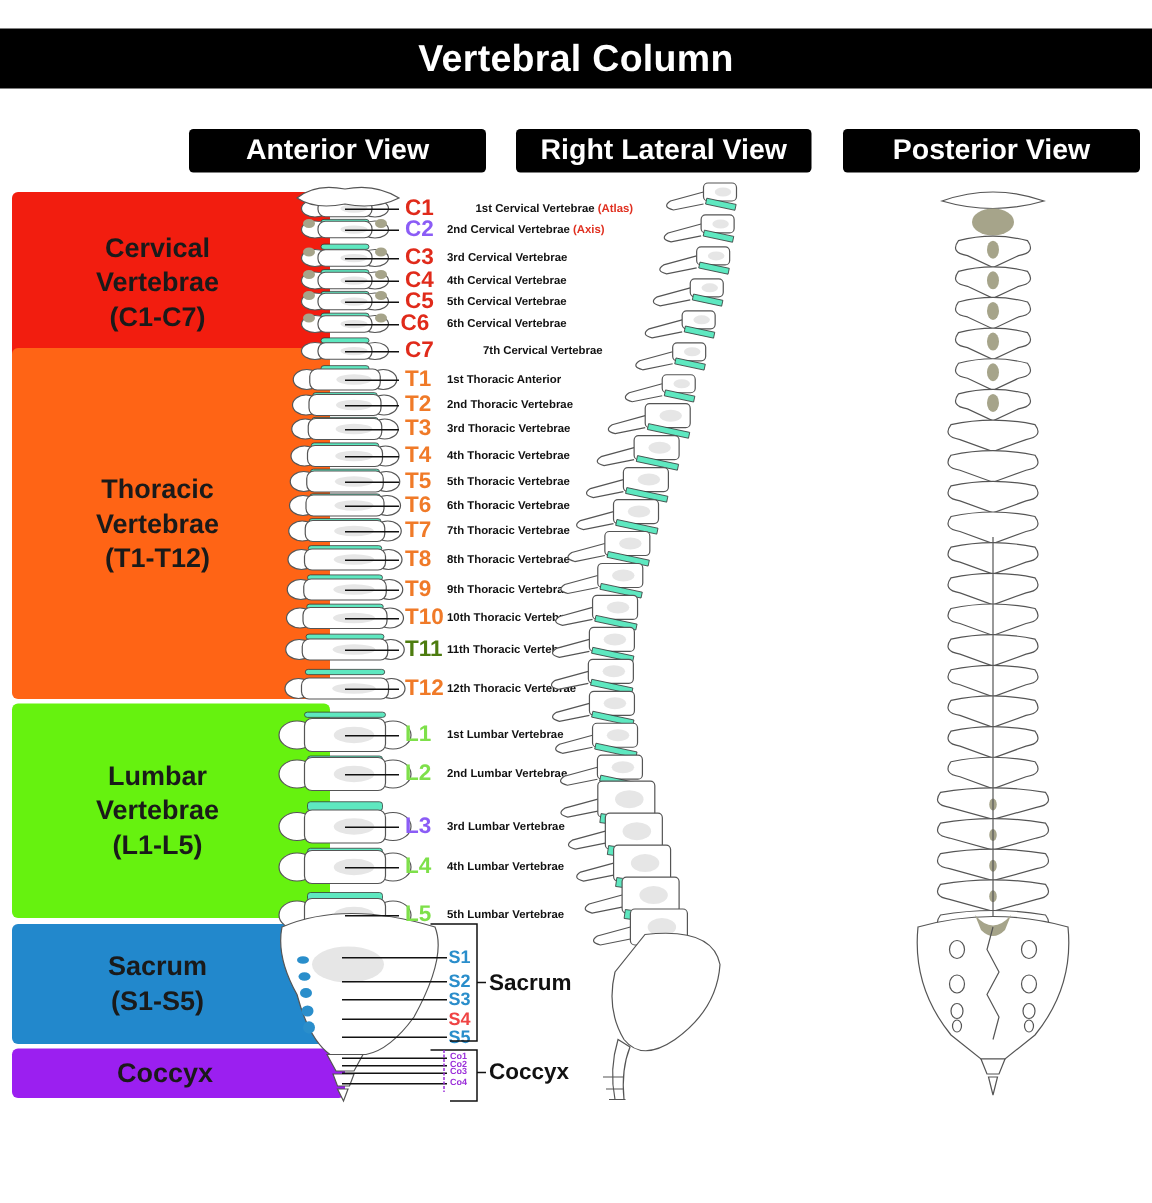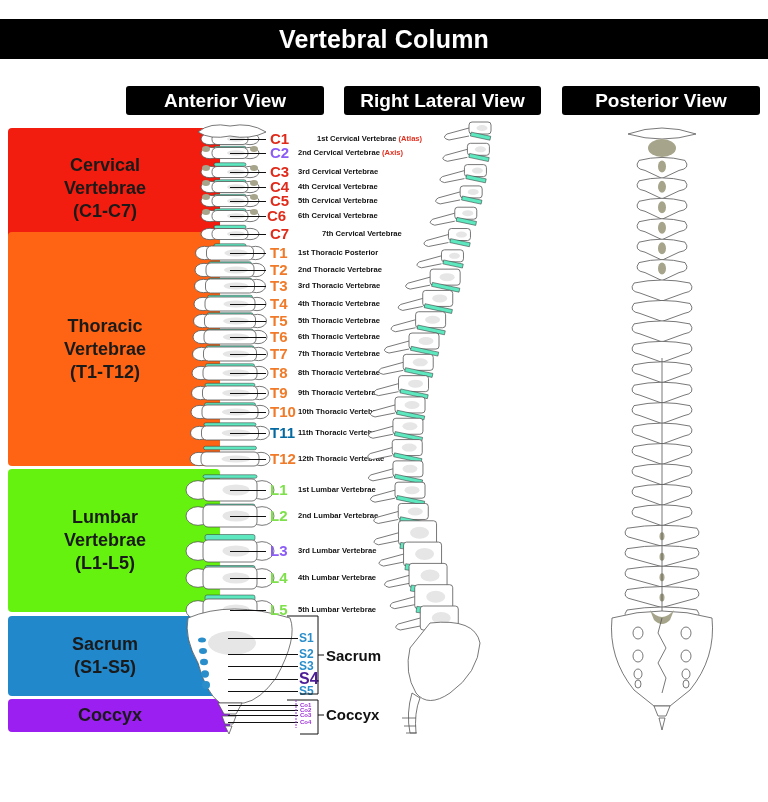--- a/index.html
+++ b/index.html
@@ -206,21 +206,21 @@
     <div class="code" style="left: 270px; top: 193px; color: rgb(224, 42, 26);">C5</div>
     <div class="desc" style="left: 298px; top: 196px;">5th Cervical Vertebrae</div>
     <div class="leader" style="left: 230px; top: 216px; width: 36px;"></div>
     <div class="code" style="left: 267px; top: 208px; color: rgb(224, 42, 26);">C6</div>
     <div class="desc" style="left: 298px; top: 211px;">6th Cervical Vertebrae</div>
     <div class="leader" style="left: 230px; top: 234px; width: 36px;"></div>
     <div class="code" style="left: 270px; top: 226px; color: rgb(224, 42, 26);">C7</div>
     <div class="desc" style="left: 298px; top: 229px; margin-left: 24px;">7th Cervical Vertebrae</div>
     <div class="leader" style="left: 230px; top: 253px; width: 36px;"></div>
     <div class="code" style="left: 270px; top: 245px; color: rgb(240, 122, 40);">T1</div>
-    <div class="desc" style="left: 298px; top: 248px;">1st Thoracic Posterior</div>
+    <div class="desc" style="left: 298px; top: 248px;">1st Thoracic Anterior</div>
     <div class="leader" style="left: 230px; top: 270px; width: 36px;"></div>
     <div class="code" style="left: 270px; top: 262px; color: rgb(240, 122, 40);">T2</div>
     <div class="desc" style="left: 298px; top: 265px;">2nd Thoracic Vertebrae</div>
     <div class="leader" style="left: 230px; top: 286px; width: 36px;"></div>
     <div class="code" style="left: 270px; top: 278px; color: rgb(240, 122, 40);">T3</div>
     <div class="desc" style="left: 298px; top: 281px;">3rd Thoracic Vertebrae</div>
     <div class="leader" style="left: 230px; top: 304px; width: 36px;"></div>
     <div class="code" style="left: 270px; top: 296px; color: rgb(240, 122, 40);">T4</div>
     <div class="desc" style="left: 298px; top: 299px;">4th Thoracic Vertebrae</div>
     <div class="leader" style="left: 230px; top: 321px; width: 36px;"></div>
@@ -235,21 +235,21 @@
     <div class="leader" style="left: 230px; top: 373px; width: 36px;"></div>
     <div class="code" style="left: 270px; top: 365px; color: rgb(240, 122, 40);">T8</div>
     <div class="desc" style="left: 298px; top: 368px;">8th Thoracic Vertebrae</div>
     <div class="leader" style="left: 230px; top: 393px; width: 36px;"></div>
     <div class="code" style="left: 270px; top: 385px; color: rgb(240, 122, 40);">T9</div>
     <div class="desc" style="left: 298px; top: 388px;">9th Thoracic Vertebrae</div>
     <div class="leader" style="left: 230px; top: 412px; width: 36px;"></div>
     <div class="code" style="left: 270px; top: 404px; color: rgb(240, 122, 40);">T10</div>
     <div class="desc" style="left: 298px; top: 407px;">10th Thoracic Vertebrae</div>
     <div class="leader" style="left: 230px; top: 433px; width: 36px;"></div>
-    <div class="code" style="left: 270px; top: 425px; color: #0369a1;">T11</div>
+    <div class="code" style="left: 270px; top: 425px; color: #4d7c0f;">T11</div>
     <div class="desc" style="left: 298px; top: 428px;">11th Thoracic Vertebrae</div>
     <div class="leader" style="left: 230px; top: 459px; width: 36px;"></div>
     <div class="code" style="left: 270px; top: 451px; color: rgb(240, 122, 40);">T12</div>
     <div class="desc" style="left: 298px; top: 454px;">12th Thoracic Vertebrae</div>
     <div class="leader" style="left: 230px; top: 490px; width: 36px;"></div>
     <div class="code" style="left: 270px; top: 482px; color: rgb(126, 224, 74);">L1</div>
     <div class="desc" style="left: 298px; top: 485px;">1st Lumbar Vertebrae</div>
     <div class="leader" style="left: 230px; top: 516px; width: 36px;"></div>
     <div class="code" style="left: 270px; top: 508px; color: rgb(126, 224, 74);">L2</div>
     <div class="desc" style="left: 298px; top: 511px;">2nd Lumbar Vertebrae</div>
@@ -265,21 +265,21 @@
   </div>
 
 <div id="sac-labels">
     <div class="leader" style="left: 228px; top: 638px; width: 70px;"></div>
     <div class="code" style="left: 299px; top: 632px; font-size: 12px; line-height: 12px; color: rgb(42, 142, 203);">S1</div>
     <div class="leader" style="left: 228px; top: 654px; width: 70px;"></div>
     <div class="code" style="left: 299px; top: 648px; font-size: 12px; line-height: 12px; color: rgb(42, 142, 203);">S2</div>
     <div class="leader" style="left: 228px; top: 666px; width: 70px;"></div>
     <div class="code" style="left: 299px; top: 660px; font-size: 12px; line-height: 12px; color: rgb(42, 142, 203);">S3</div>
     <div class="leader" style="left: 228px; top: 679px; width: 70px;"></div>
-    <div class="code" style="left: 299px; top: 673px; font-size: 16px; line-height: 12px; color: #4c1d95;">S4</div>
+    <div class="code" style="left: 299px; top: 673px; font-size: 12px; line-height: 12px; color: #ef4444;">S4</div>
     <div class="leader" style="left: 228px; top: 691px; width: 70px;"></div>
     <div class="code" style="left: 299px; top: 685px; font-size: 12px; line-height: 12px; color: rgb(42, 142, 203);">S5</div>
     <div class="leader" style="left: 228px; top: 705px; width: 70px;"></div>
     <div class="small-code" style="left: 300px; top: 702px;">Co1</div>
     <div class="leader" style="left: 228px; top: 710px; width: 70px;"></div>
     <div class="small-code" style="left: 300px; top: 707px;">Co2</div>
     <div class="leader" style="left: 228px; top: 715px; width: 70px;"></div>
     <div class="small-code" style="left: 300px; top: 712px;">Co3</div>
     <div class="leader" style="left: 228px; top: 722px; width: 70px;"></div>
     <div class="small-code" style="left: 300px; top: 719px;">Co4</div>

